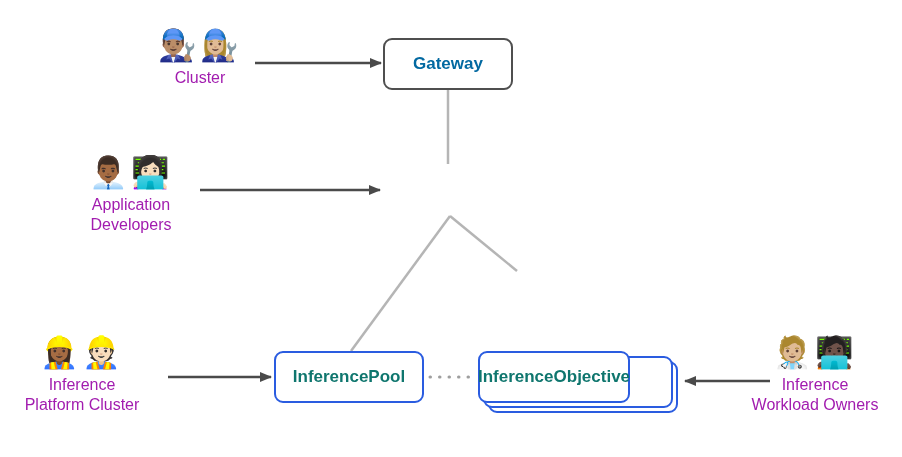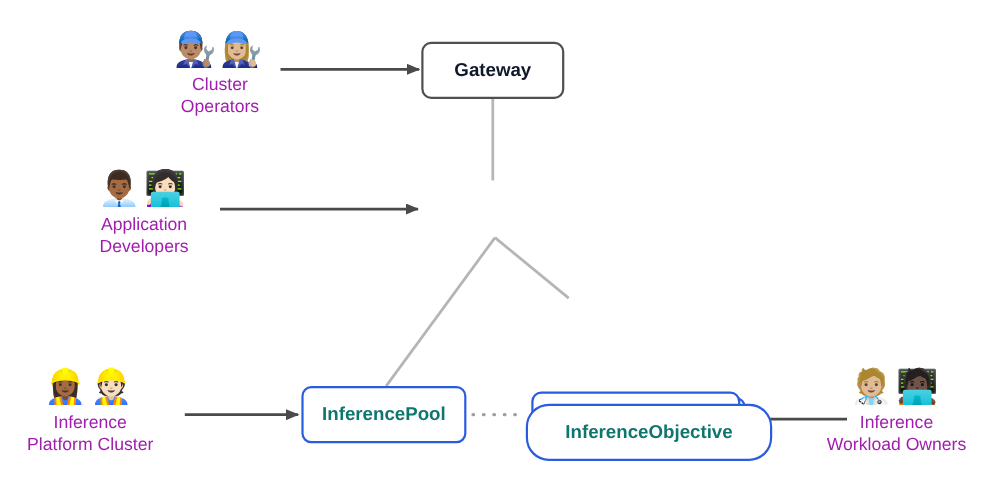--- a/index.html
+++ b/index.html
@@ -20,21 +20,21 @@
   .node {
     position: absolute;
     background: #ffffff;
     border: 2.5px solid #4f4f4f;
     border-radius: 9px;
     display: flex;
     align-items: center;
     justify-content: center;
     font-size: 17px;
     font-weight: bold;
-    color: #0f172a;
+    color: #0369a1;
     z-index: 3;
     box-sizing: border-box;
   }
   .node-blue {
     border-color: #2a5ce0;
     color: #0f766e;
   }
   .stack-layer {
     position: absolute;
     background: #ffffff;
@@ -92,29 +92,28 @@
   </div>
 
 
 
   <div class="node node-blue" style="left:274px; top:351px; width:150px; height:52px;">
     <span>InferencePool</span>
   </div>
 
   <div class="stack-layer" style="left:488px; top:361px; width:190px; height:52px;"></div>
   <div class="stack-layer" style="left:483px; top:356px; width:190px; height:52px;"></div>
-  <div class="node node-blue" style="left:478px; top:367px; width:224px; height:52px;border-radius:21px;">
+  <div class="node node-blue" style="left:478px; top:351px; width:152px; height:52px;">
     <span>InferenceObjective</span>
   </div>
 
   <div class="persona" style="left:200px; top:26px;">
     <div class="persona-emoji">👨🏽‍🔧👩🏼‍🔧</div>
     <div class="persona-label">
       <div>Cluster</div>
-      <div>Operators</div>
     </div>
   </div>
 
   <div class="persona" style="left:131px; top:153px;">
     <div class="persona-emoji">👨🏾‍💼👩🏻‍💻</div>
     <div class="persona-label">
       <div>Application</div>
       <div>Developers</div>
     </div>
   </div>

